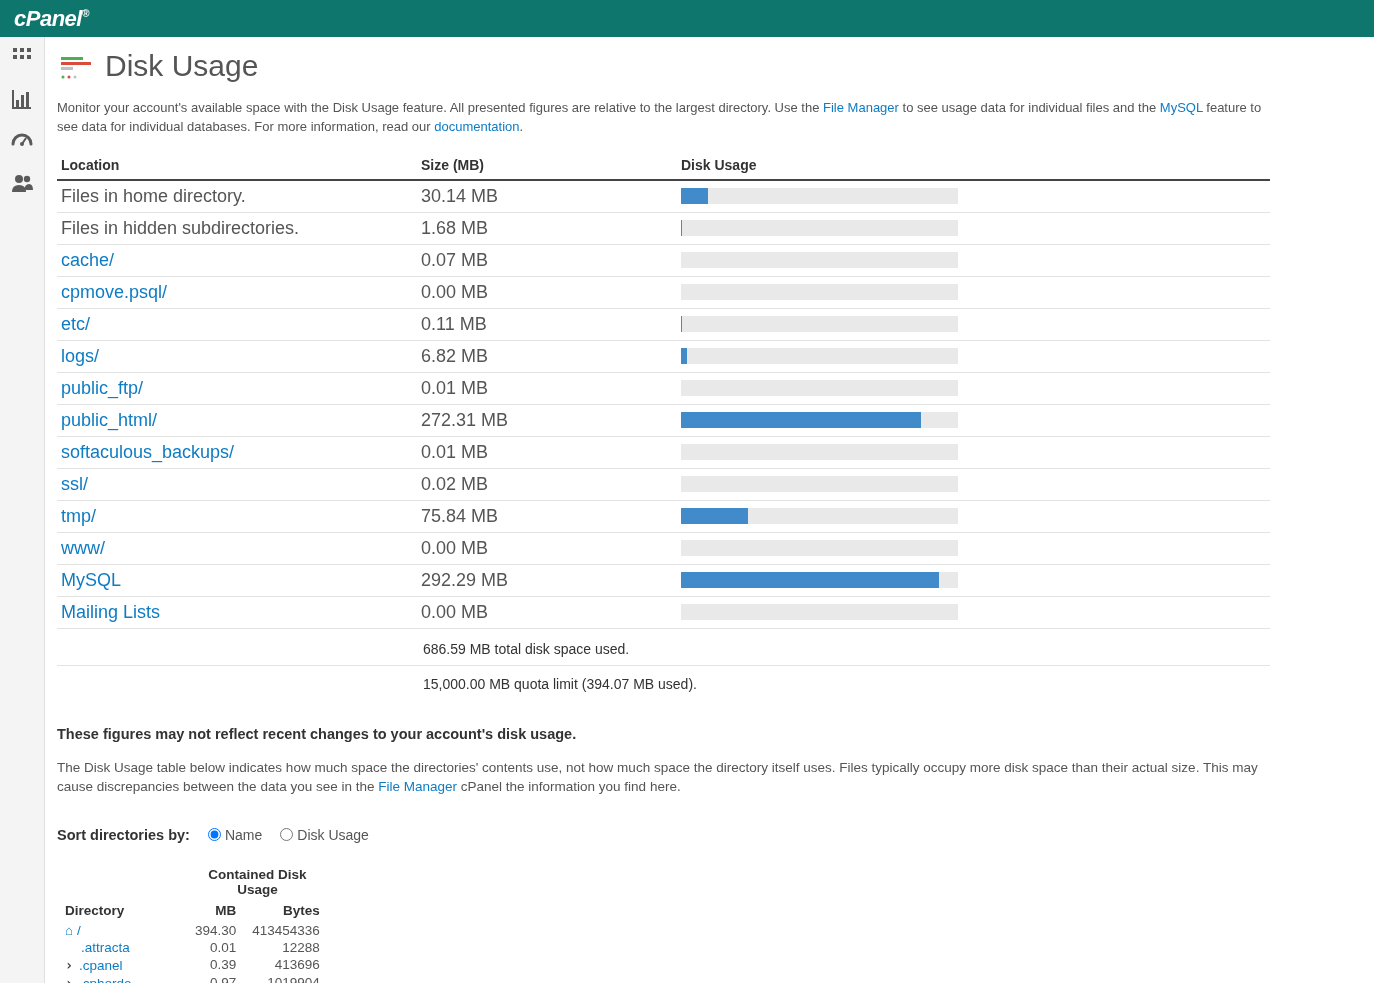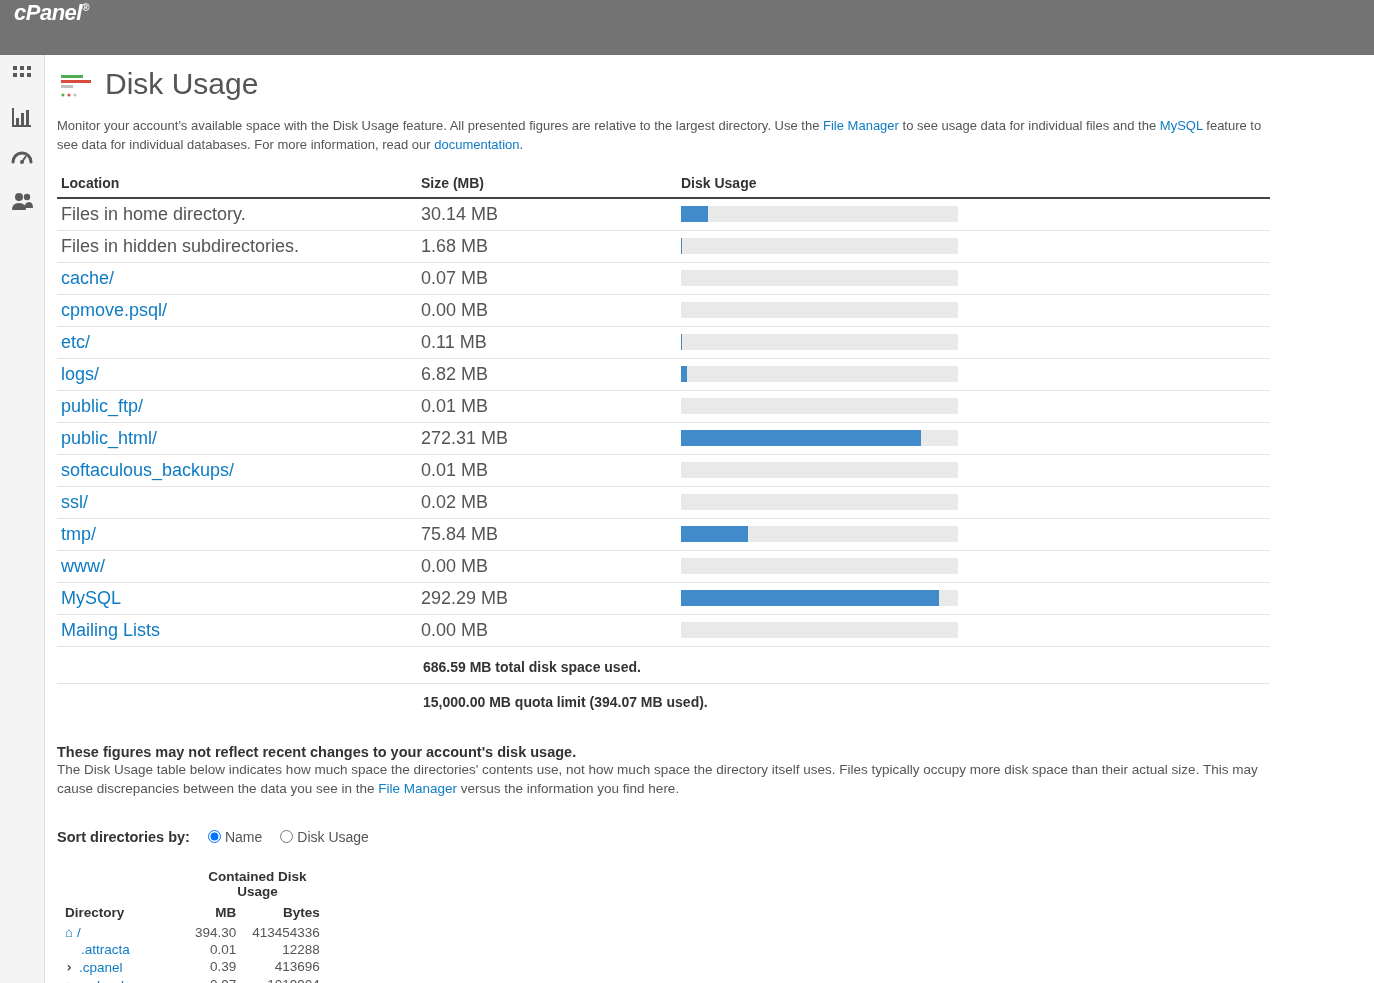--- a/index.html
+++ b/index.html
@@ -1,37 +1,37 @@
 <!DOCTYPE html>
 <html><head>
 <meta charset="utf-8">
 <style>
 * { margin: 0; padding: 0; box-sizing: border-box; }
 body { font-family: -apple-system, BlinkMacSystemFont, "Segoe UI", Helvetica, Arial, sans-serif; font-size: 14px; color: #333; background: #fff; }
-.topbar { background: #737373; height: 55px; display: flex; padding: 0 14px; }
+.topbar { background: #0f766e; height: 37px; display: flex; align-items: center; padding: 0 14px; }
 .logo { color: #fff; font-size: 22px; font-style: italic; font-weight: 700; letter-spacing: -0.5px; }
 .logo sup { font-size: 10px; vertical-align: top; position: relative; top: 2px; }
 .wrap { display: flex; }
 .sidebar { width: 45px; background: #f4f4f4; min-height: calc(100vh - 43px); padding-top: 8px; display: flex; flex-direction: column; align-items: center; gap: 18px; border-right: 1px solid #e0e0e0; }
 .sidebar-icon { color: #5a5a5a; cursor: pointer; width: 24px; height: 24px; display: flex; align-items: center; justify-content: center; }
 .main { flex: 1; padding: 10px 30px 30px 12px; max-width: 1255px; }
 .page-title-row { display: flex; align-items: center; gap: 10px; margin-bottom: 14px; }
 .pg-icon { width: 38px; height: 38px; position: relative; }
 .page-title { font-size: 30px; font-weight: 400; color: #555; }
 .intro { font-size: 13px; color: #555; line-height: 1.45; margin-bottom: 14px; }
 a.lnk { color: #0e7cc4; text-decoration: none; }
 table.usage { width: 100%; border-collapse: collapse; margin-bottom: 4px; }
 table.usage th { text-align: left; font-weight: 700; font-size: 14px; color: #333; padding: 6px 4px; border-bottom: 2px solid #444; margin-left: 32px; }
 table.usage td { padding: 5px 4px; border-bottom: 1px solid #e3e3e3; font-size: 18px; color: #555; vertical-align: middle; }
 .col-loc { width: 360px; }
 .col-size { width: 260px; }
 .bar-track { background: #e9e9e9; height: 16px; width: 277px; position: relative; }
 .bar-fill { background: #428bca; height: 16px; }
-.summary { font-weight: 700; font-size: 14px; color: #333; padding: 8px 4px; }
-.note-strong { font-weight: 700; font-size: 14.5px; color: #333; margin-top: 26px; margin-bottom: 0; }
+.summary { font-weight: 400; font-size: 14px; color: #333; padding: 8px 4px; }
+.note-strong { font-weight: 700; font-size: 14.5px; color: #333; margin-top: 26px; margin-bottom: 16px; }
 .note-txt { font-size: 13.5px; color: #555; line-height: 1.45; margin-bottom: 30px; }
 .sort-row { display: flex; align-items: flex-start; gap: 18px; margin-bottom: 22px; }
 .sort-label { font-weight: 700; font-size: 14.5px; }
 .sort-opt { display: flex; align-items: center; gap: 4px; font-size: 14px; color: #555; }
 table.dir { border-collapse: collapse; font-size: 13.5px; color: #555; }
 table.dir th { font-weight: 700; text-align: left; padding: 2px 8px 4px; color: #333; }
 table.dir th.r { text-align: right; }
 table.dir td { padding: 1px 8px; }
 table.dir td.r { text-align: right; }
 .caret { font-family: monospace; font-weight: bold; color: #444; margin-right: 2px; }
@@ -236,21 +236,21 @@
               </div>
             </td>
           </tr>
         </tbody>
     </table>
     <div class="summary" style="padding-left:366px;border-bottom:1px solid #e3e3e3">686.59 MB total disk space used.</div>
     <div class="summary" style="padding-left:366px;padding-top:10px">15,000.00 MB quota limit (394.07 MB used).</div>
 
     <div class="note-strong">These figures may not reflect recent changes to your account's disk usage.</div>
     <p class="note-txt">
-      <span>The Disk Usage table below indicates how much space the directories' contents use, not how much space the directory itself uses. Files typically occupy more disk space than their actual size. This may cause discrepancies between the data you see in the </span><a href="#" class="lnk">File Manager</a><span> versus the information you find here.</span>
+      <span>The Disk Usage table below indicates how much space the directories' contents use, not how much space the directory itself uses. Files typically occupy more disk space than their actual size. This may cause discrepancies between the data you see in the </span><a href="#" class="lnk">File Manager</a><span> cPanel the information you find here.</span>
     </p>
 
     <div class="sort-row">
       <span class="sort-label">Sort directories by:</span>
       <label class="sort-opt">
           <input type="radio" name="s" checked="" style=""> 
           <span>Name</span>
         </label>
       <label class="sort-opt">
           <input type="radio" name="s" style=""> 

